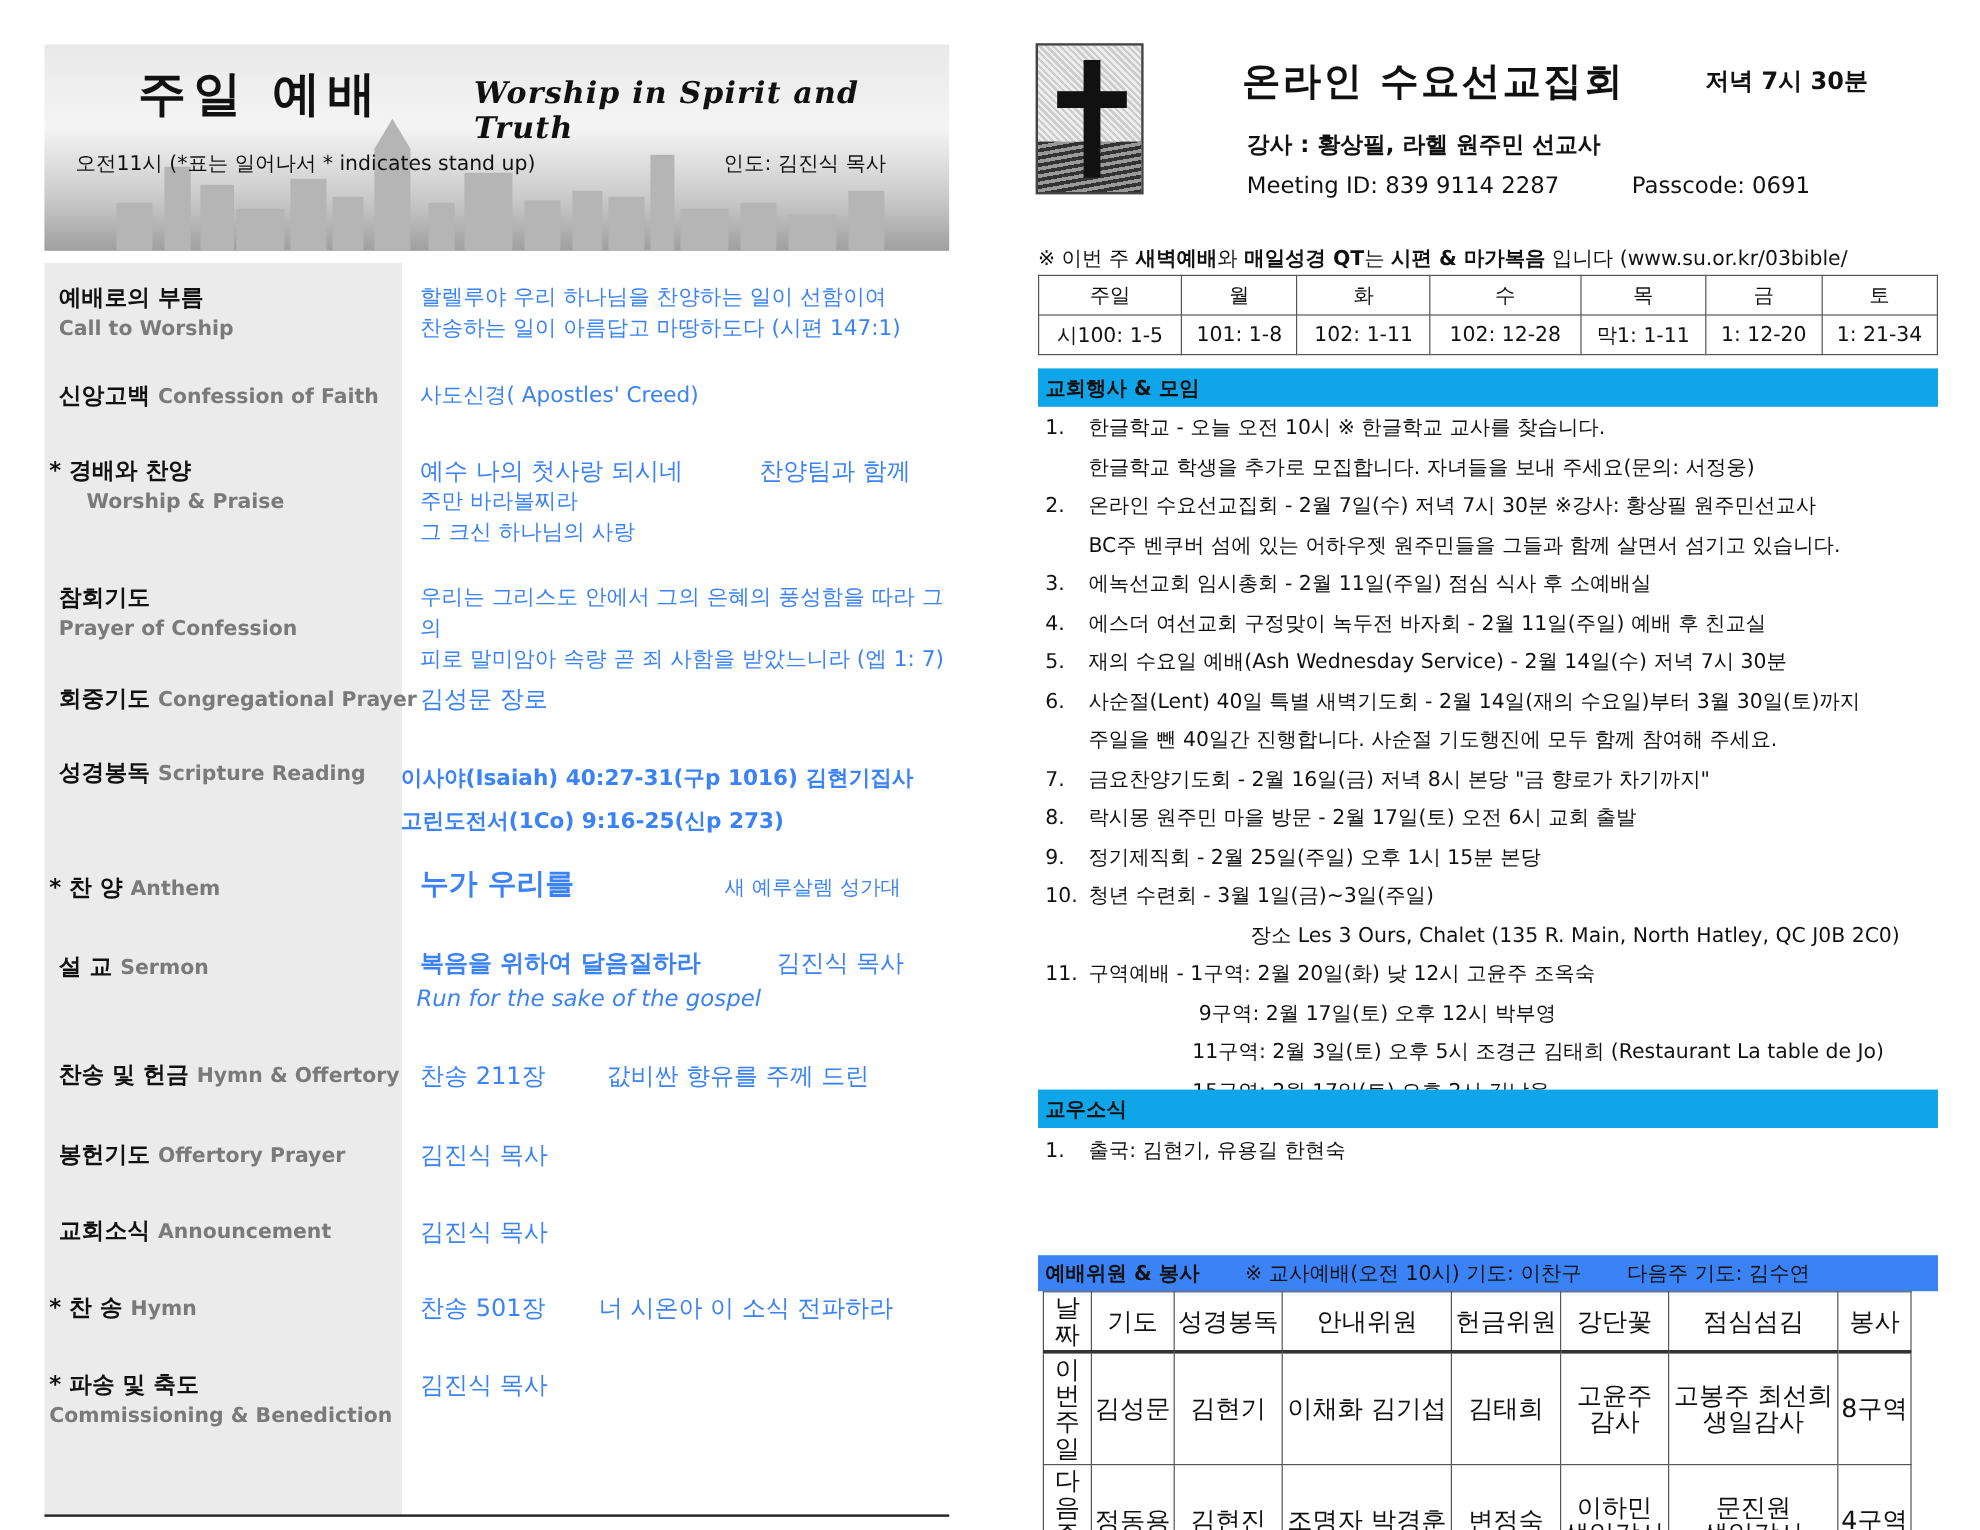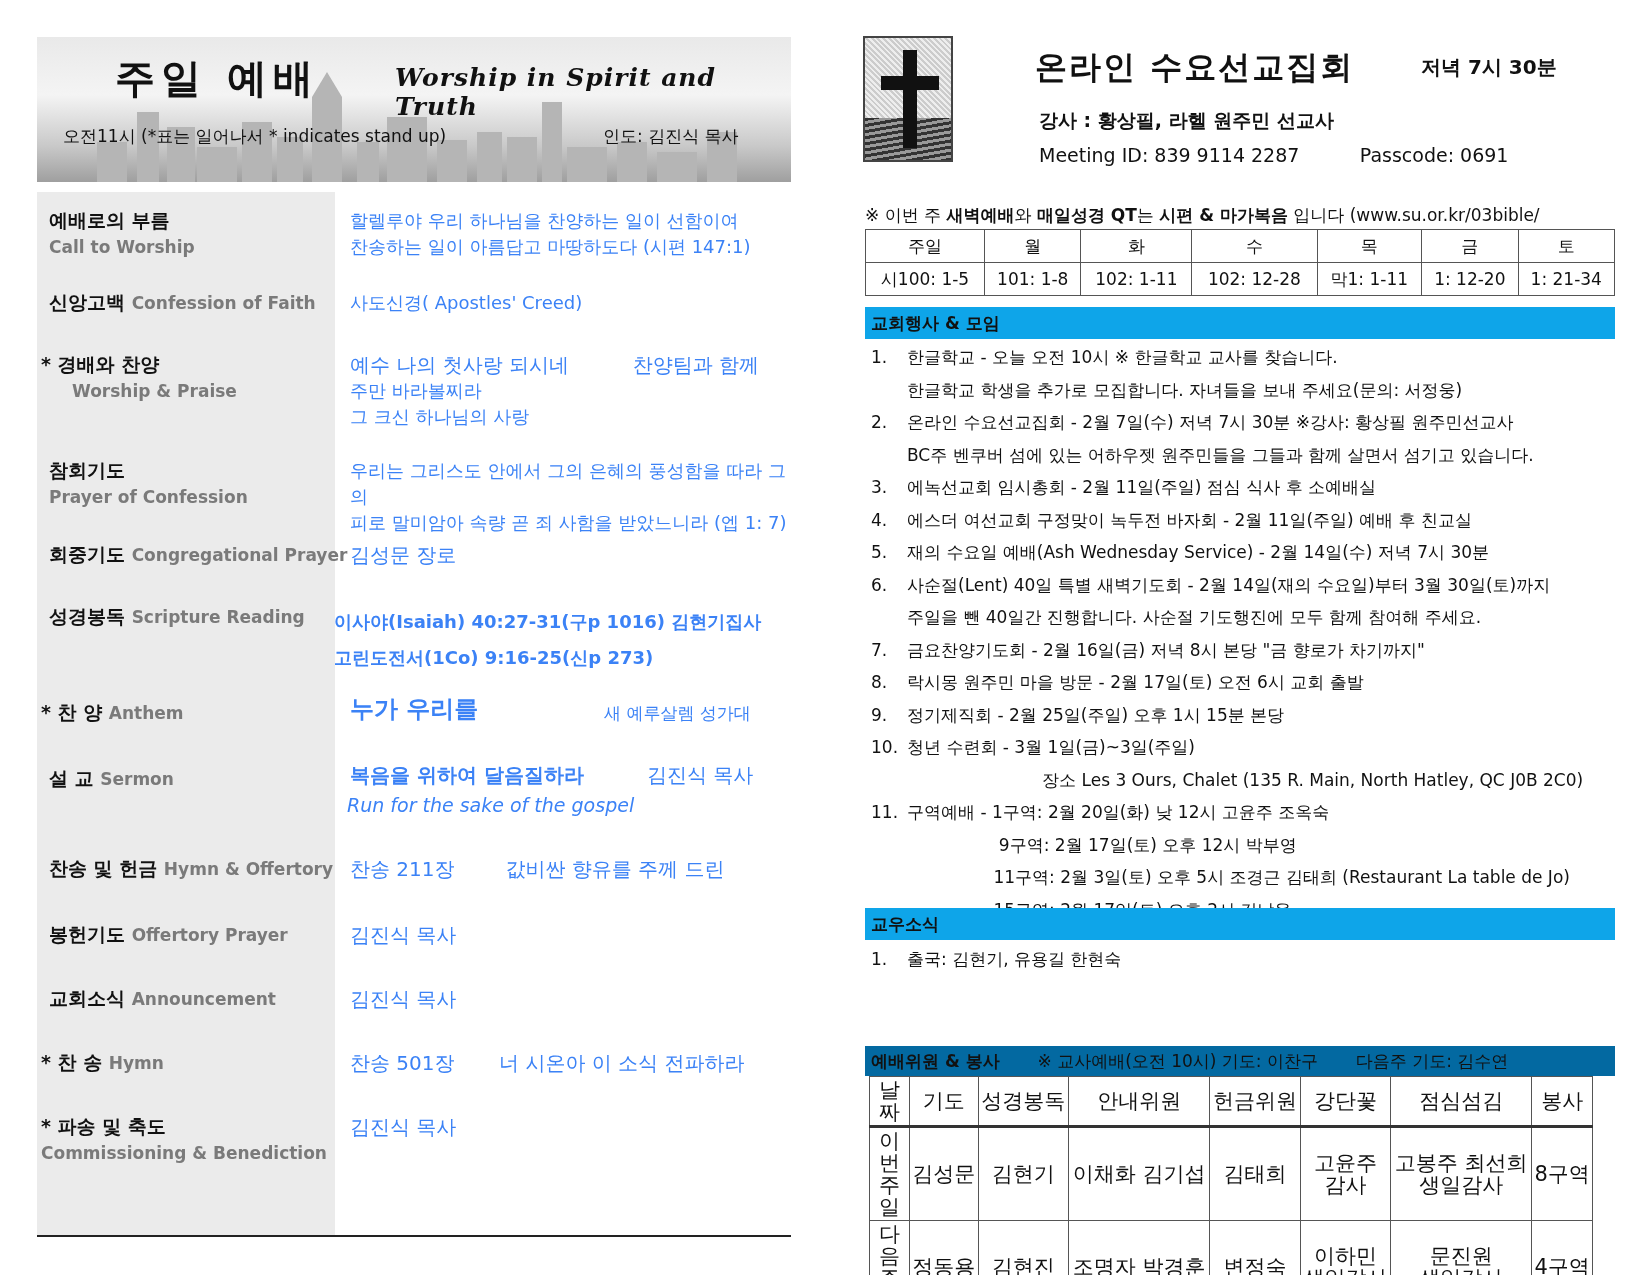--- a/index.html
+++ b/index.html
@@ -1,18 +1,18 @@
 <!DOCTYPE html>
 <html><head>
 <meta charset="utf-8">
 <style>
   * { box-sizing: border-box; margin: 0; padding: 0; }
   body { width: 1650px; height: 1275px; background: #fff; font-family: "DejaVu Sans", "Liberation Sans", sans-serif; color: #111; position: relative; overflow: hidden; }
   .left { position: absolute; left: 37px; top: 37px; width: 754px; }
-  .banner { position: relative; height: 145px; background: linear-gradient(180deg,#e9e9e9 0%,#f4f4f4 40%,#c9c9c9 75%,#9f9f9f 100%); overflow: hidden; }
+  .banner { position: relative; height: 172px; background: linear-gradient(180deg,#e9e9e9 0%,#f4f4f4 40%,#c9c9c9 75%,#9f9f9f 100%); overflow: hidden; }
   .skyline { position: absolute; left: 0; bottom: 0; width: 100%; height: 110px; }
   .banner-title { position: absolute; left: 78px; top: 14px; font-size: 40px; font-weight: bold; letter-spacing: 6px; color: #111; }
   .banner-sub { position: absolute; left: 358px; top: 26px; font-family: "DejaVu Serif", serif; font-style: italic; font-weight: bold; font-size: 25px; color: #111; letter-spacing: 1px; }
   .banner-info { position: absolute; left: 26px; top: 88px; font-size: 17px; color: #111; white-space: pre; }
   .banner-leader { position: absolute; left: 566px; top: 88px; font-size: 17px; color: #111; }
   .order { position: relative; margin-top: 10px; }
   .order::before { content: ""; position: absolute; left: 0; top: 0; width: 298px; height: 1043px; background: #ebebeb; }
   .row { position: absolute; left: 0; width: 754px; }
   .lbl { position: absolute; left: 12px; font-weight: bold; font-size: 19px; color: #111; }
   .lbl .en { font-weight: bold; color: #7a7a7a; font-size: 17px; }
@@ -31,21 +31,21 @@
   .qt-note { position: absolute; left: 2px; top: 168px; font-size: 17px; white-space: nowrap; }
   .qt-note b { font-weight: bold; }
   table { border-collapse: collapse; }
   .qt-table { position: absolute; left: 2px; top: 193px; width: 750px; font-size: 17px; }
   .qt-table td { border: 1.5px solid #555; text-align: center; height: 33px; }
   .sec-head { position: absolute; left: 2px; width: 750px; height: 32px; background: #0ea5e9; font-weight: bold; font-size: 17px; padding: 5px 6px; }
   .ann { position: absolute; left: 8px; font-size: 17px; line-height: 32.5px; }
   .ann .item { position: relative; padding-left: 36px; white-space: nowrap; }
   .ann .num { position: absolute; left: 0; }
   .ann .cont { display: block; white-space: pre; }
-  .team-head { position: absolute; left: 2px; top: 1010px; width: 750px; height: 30px; background: #0369a1; font-size: 17px; padding: 4px 6px; white-space: pre; }
+  .team-head { position: absolute; left: 2px; top: 1010px; width: 750px; height: 30px; background: #3b82f6; font-size: 17px; padding: 4px 6px; white-space: pre; }
   .team-head b { font-weight: bold; }
   .team-table { position: absolute; left: 6px; top: 1040px; width: 724px; font-size: 21px; }
   .team-table td { border: 1.5px solid #555; text-align: center; line-height: 22px; padding: 2px 1px; }
   .team-table tr.hdr td { height: 34px; border-bottom: 3px solid #333; }
   .team-table tr.data td { height: 56px; }
 </style>
 </head>
 <body>
 
 <div class="left">

